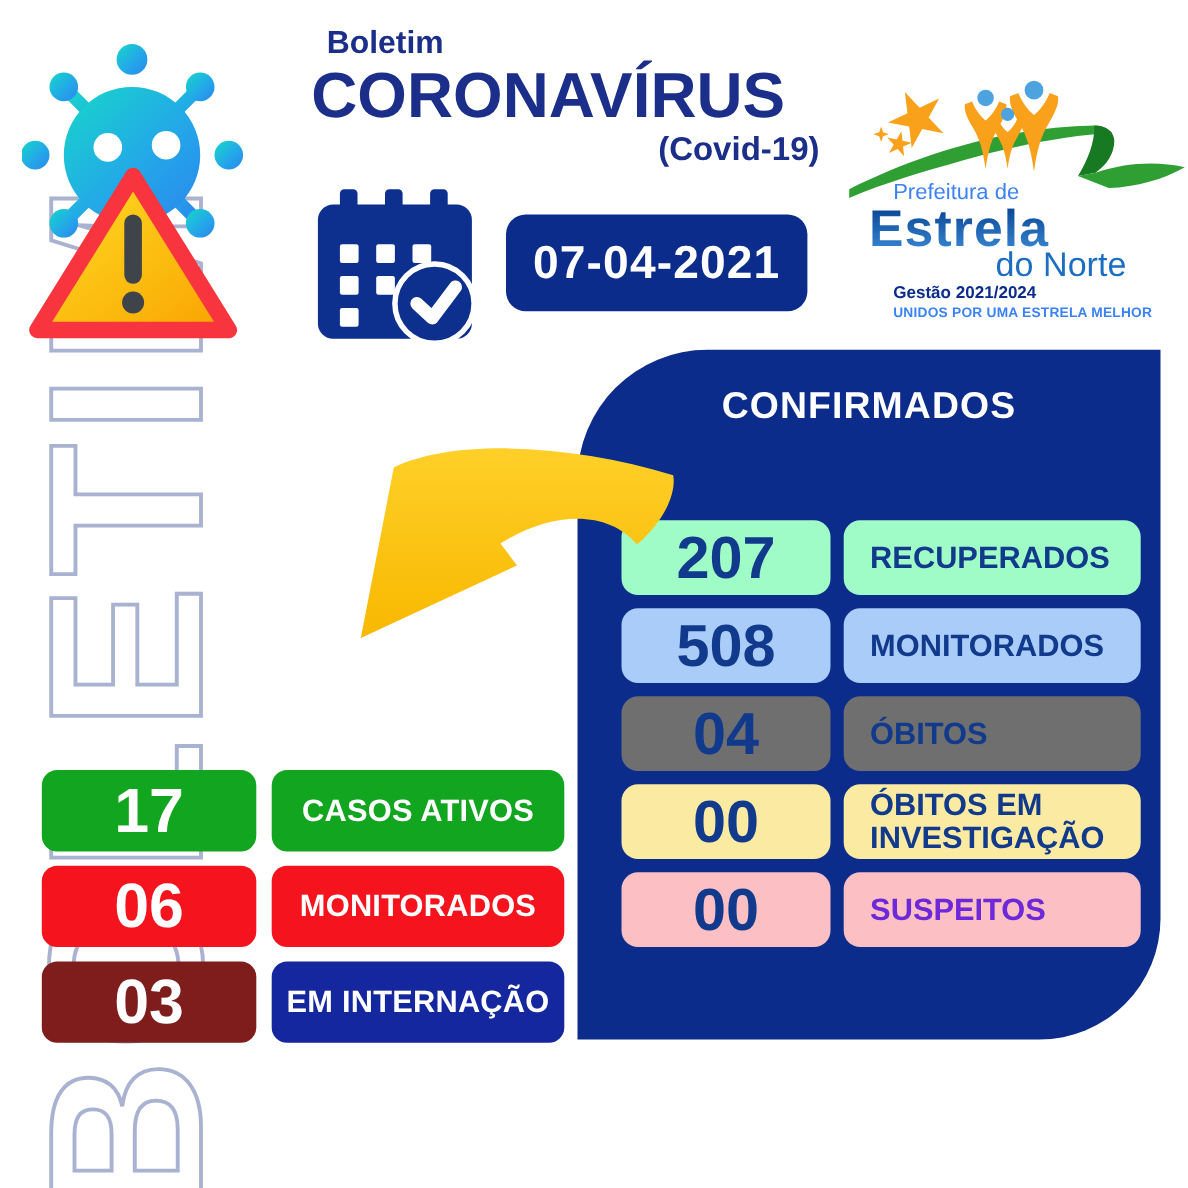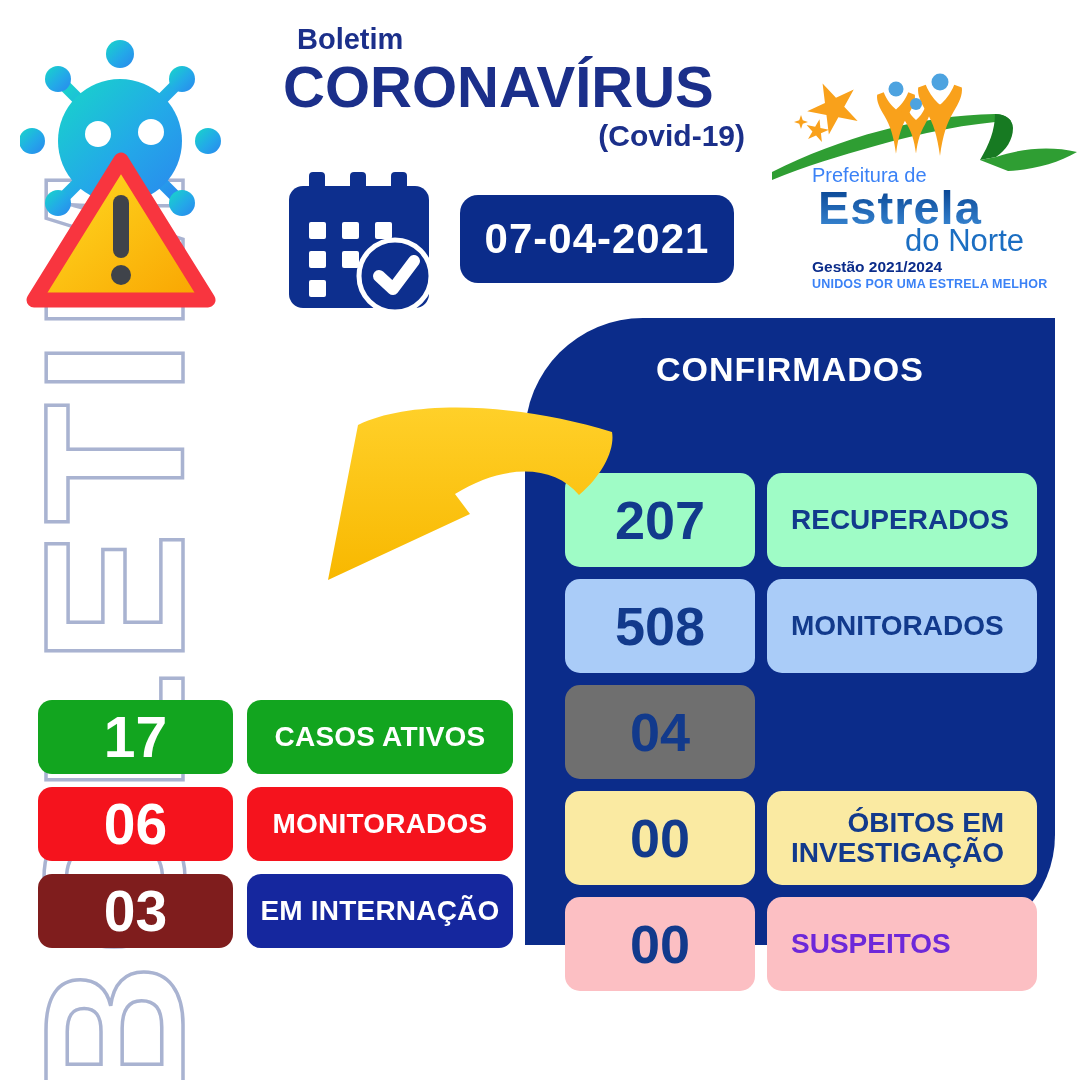--- a/index.html
+++ b/index.html
@@ -29,35 +29,35 @@
   .date-badge{
     position:absolute;left:460px;top:195px;width:274px;height:88px;
     border-radius:18px;display:flex;align-items:center;justify-content:center;
     color:#ffffff;font-size:42px;font-weight:700;letter-spacing:1px;z-index:4;
   }
   
   .logo{position:absolute;left:770px;top:60px;width:314px;height:236px;z-index:4;}
   .logo .art{position:absolute;left:0;top:0;}
   .logo .prefeitura{position:absolute;left:42px;top:104px;font-size:20px;font-weight:400;}
   .logo .city{
-    position:absolute;left:48px;top:120px;font-size:47px;font-weight:700;letter-spacing:1px;
+    position:absolute;left:20px;top:120px;font-size:47px;font-weight:700;letter-spacing:1px;
     background:linear-gradient(180deg,#0c4a98 20%,#3d8cd8 95%);
     -webkit-background-clip:text;background-clip:text;color:transparent;text-decoration:underline;
   }
   .logo .city2{position:absolute;left:14px;top:163px;width:240px;text-align:right;font-size:31px;font-weight:400;}
   .logo .gestao{position:absolute;left:42px;top:198px;font-size:15.5px;font-weight:700;}
   .logo .slogan{position:absolute;left:42px;top:217px;font-size:12.5px;font-weight:700;letter-spacing:0.2px;}
   
   .panel{
     position:absolute;left:525px;top:318px;width:530px;height:627px;
     border-radius:118px 0 110px 0;z-index:5;
   }
   .panel-title{margin:0;padding-top:32px;text-align:center;color:#fff;font-size:34px;font-weight:700;letter-spacing:1px;}
   .panel-rows{position:absolute;left:40px;top:155px;right:18px;}
-  .prow{display:flex;gap:12px;height:94px;margin-bottom:12px;text-align:right;}
+  .prow{display:flex;gap:12px;height:68px;margin-bottom:12px;}
   .pnum{width:190px;border-radius:15px;display:flex;align-items:center;justify-content:center;
         font-size:54px;font-weight:700;}
   .plab{flex:1;border-radius:15px;display:flex;align-items:center;padding-left:24px;
         font-size:28px;font-weight:700;line-height:1.08;white-space:pre-line;}
   
   .left-stats{position:absolute;left:38px;top:700px;z-index:5;}
   .lrow{display:flex;gap:14px;height:74px;margin-bottom:13px;}
   .lnum{width:195px;border-radius:14px;display:flex;align-items:center;justify-content:center;
         color:#fff;font-size:57px;font-weight:700;}
   .llab{width:266px;border-radius:14px;display:flex;align-items:center;justify-content:center;
@@ -184,20 +184,21 @@
       <div class="prow">
         <div class="pnum" style="background-color: rgb(159, 252, 198); color: rgb(18, 58, 140);">207</div>
         <div class="plab" style="background-color: rgb(159, 252, 198); color: rgb(18, 58, 140);">RECUPERADOS</div>
       </div>
       <div class="prow">
         <div class="pnum" style="background-color: rgb(170, 204, 248); color: rgb(18, 58, 140);">508</div>
         <div class="plab" style="background-color: rgb(170, 204, 248); color: rgb(18, 58, 140);">MONITORADOS</div>
       </div>
       <div class="prow">
         <div class="pnum" style="background-color: rgb(111, 111, 111); color: rgb(18, 58, 140);">04</div>
+        <div class="plab" style="background-color: rgb(111, 111, 111); color: rgb(18, 58, 140);">ÓBITOS</div>
       </div>
       <div class="prow">
         <div class="pnum" style="background-color: rgb(250, 234, 162); color: rgb(18, 58, 140);">00</div>
         <div class="plab" style="background-color: rgb(250, 234, 162); color: rgb(18, 58, 140);">ÓBITOS EM
 INVESTIGAÇÃO</div>
       </div>
       <div class="prow">
         <div class="pnum" style="background-color: rgb(252, 191, 195); color: rgb(18, 58, 140);">00</div>
         <div class="plab" style="background-color: rgb(252, 191, 195); color: #6d28d9;">SUSPEITOS</div>
       </div>

